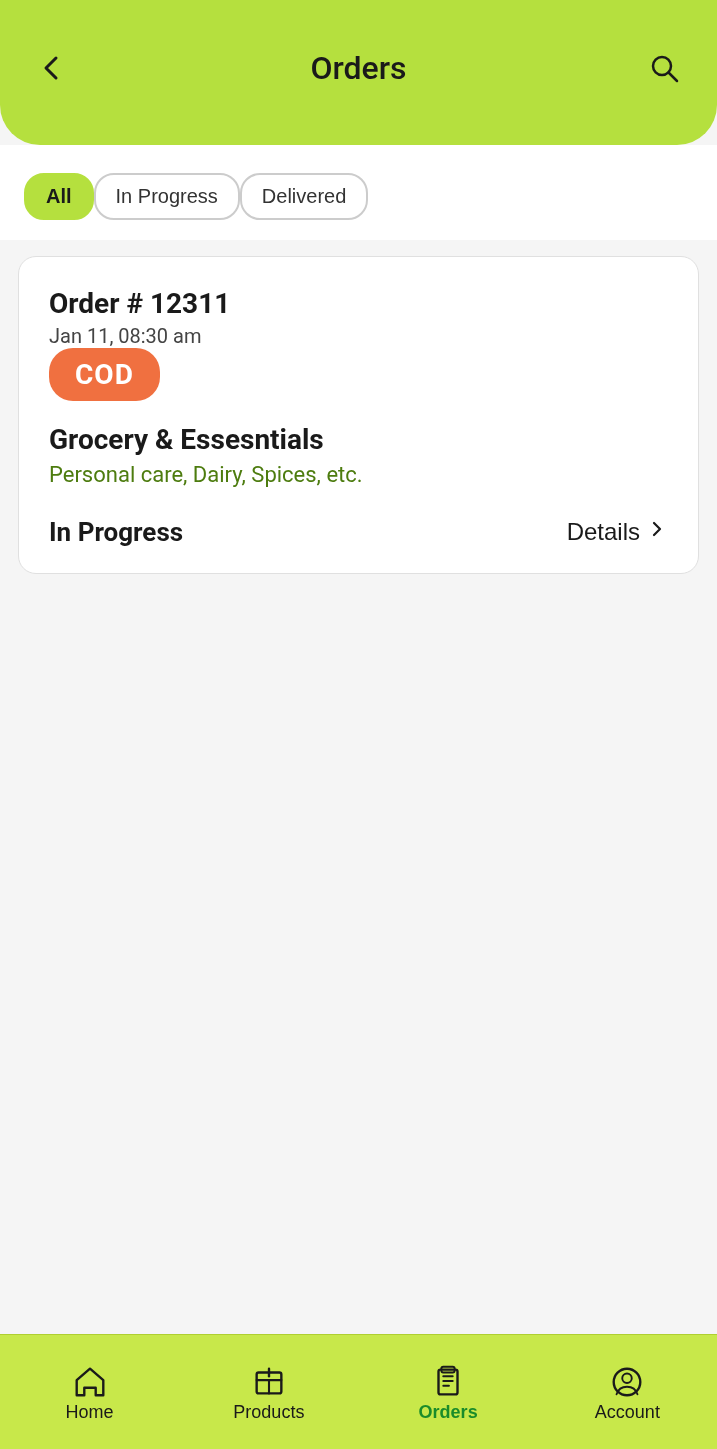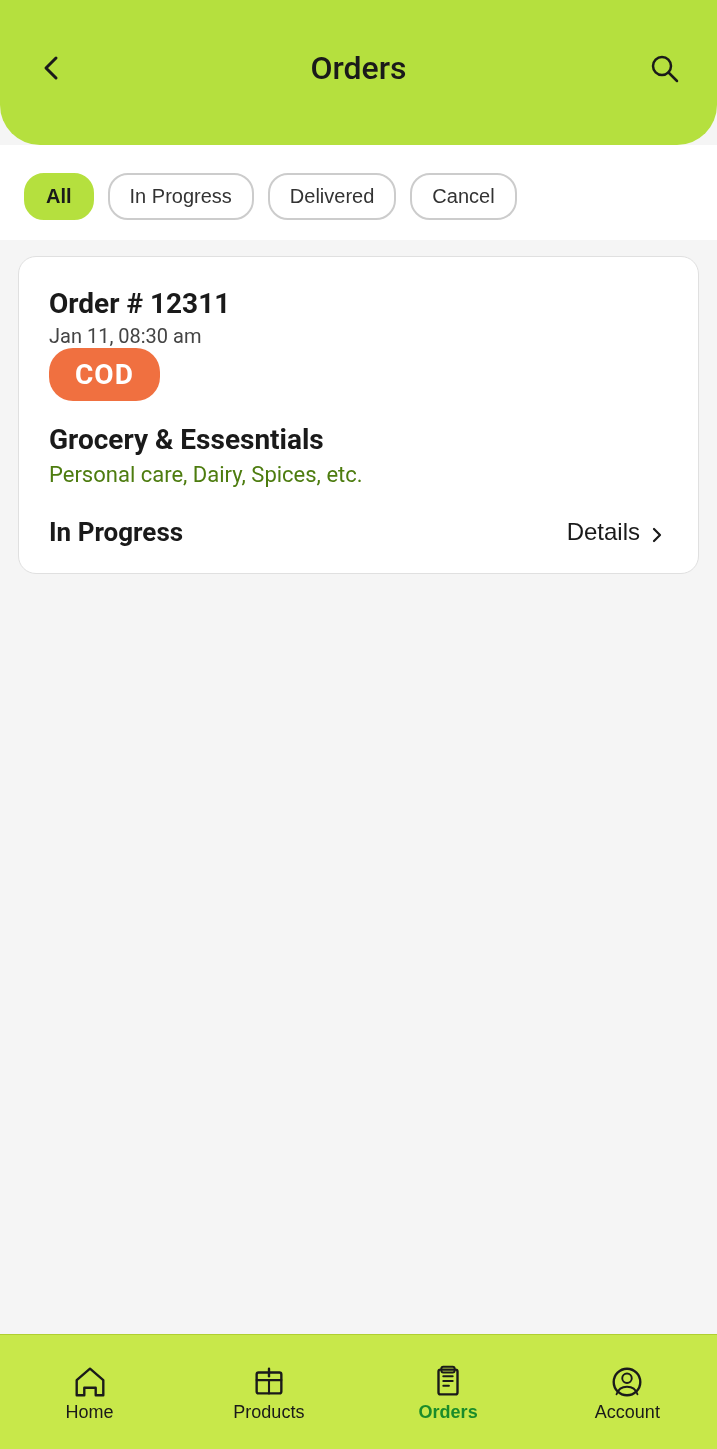--- a/index.html
+++ b/index.html
@@ -49,21 +49,20 @@
       font-size: 26px;
       color: #1a1a1a;
       display: flex;
       align-items: center;
     }
 
     
     .filter-bar {
       display: flex;
       flex-direction: row;
-      gap: 14px;
       padding: 28px 24px 20px 24px;
       background: #fff;
     }
     .filter-tab {
       border: 2px solid #ccc;
       border-radius: 20px;
       padding: 10px 20px;
       font-size: 20px;
       background: #fff;
       cursor: pointer;
@@ -136,21 +135,21 @@
     }
     .order-status {
       font-size: 26px;
       font-weight: 700;
       color: #1a1a1a;
     }
     .details-link {
       font-size: 24px;
       color: #1a1a1a;
       display: flex;
-      align-items: flex-end;
+      align-items: flex-start;
       gap: 6px;
       cursor: pointer;
       background: none;
       border: none;
       font-weight: 400;
     }
 
     
     .bottom-nav {
       position: fixed;
@@ -210,21 +209,20 @@
       <circle cx="15" cy="15" r="9" stroke="#1a1a1a" stroke-width="2.5"></circle>
       <line x1="21.5" y1="21.5" x2="30" y2="30" stroke="#1a1a1a" stroke-width="2.5" stroke-linecap="round"></line>
     </svg>
   </button>
 </div>
 
 <div class="filter-bar">
   <button class="filter-tab active">All</button>
   <button class="filter-tab">In Progress</button>
   <button class="filter-tab">Delivered</button>
-  <button class="filter-tab">Cancel</button>
 </div>
 
 <div class="orders-list">
   <div class="order-card">
     <div class="order-card-header">
       <div>
         <div class="order-number">Order # 12311</div>
         <div class="order-date">Jan 11, 08:30 am</div>
       </div>
       <div class="cod-badge">COD</div>

